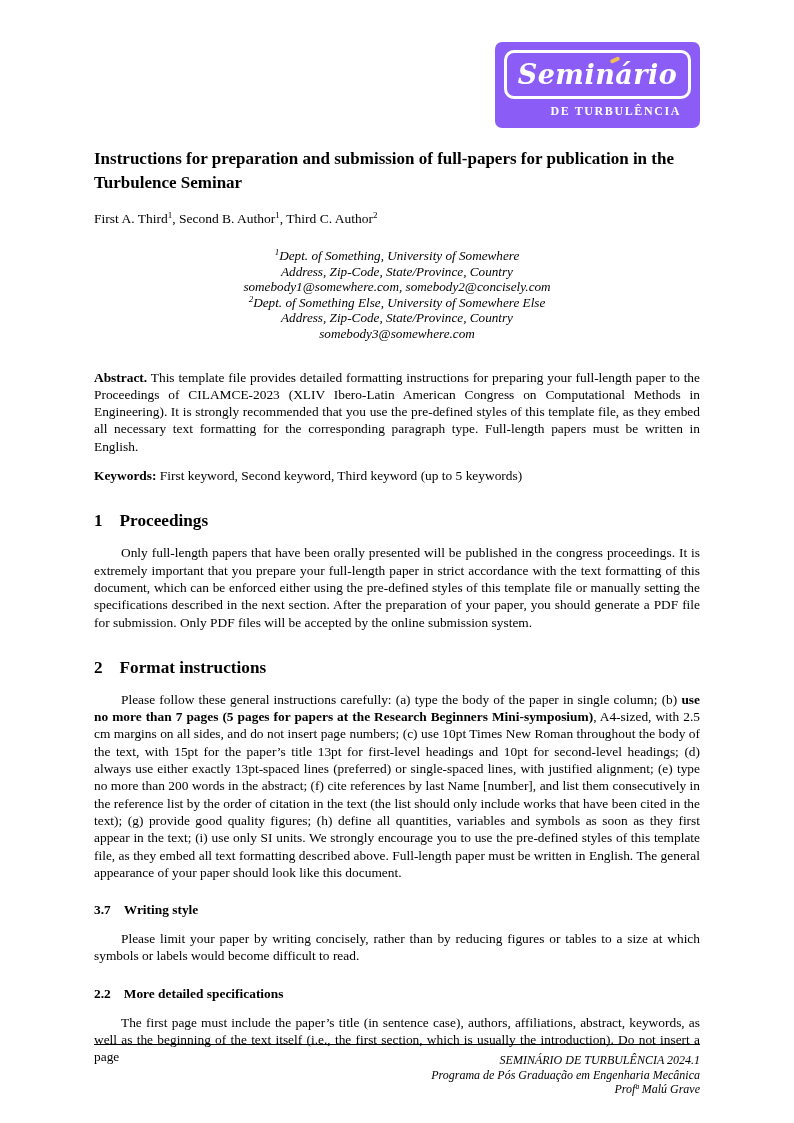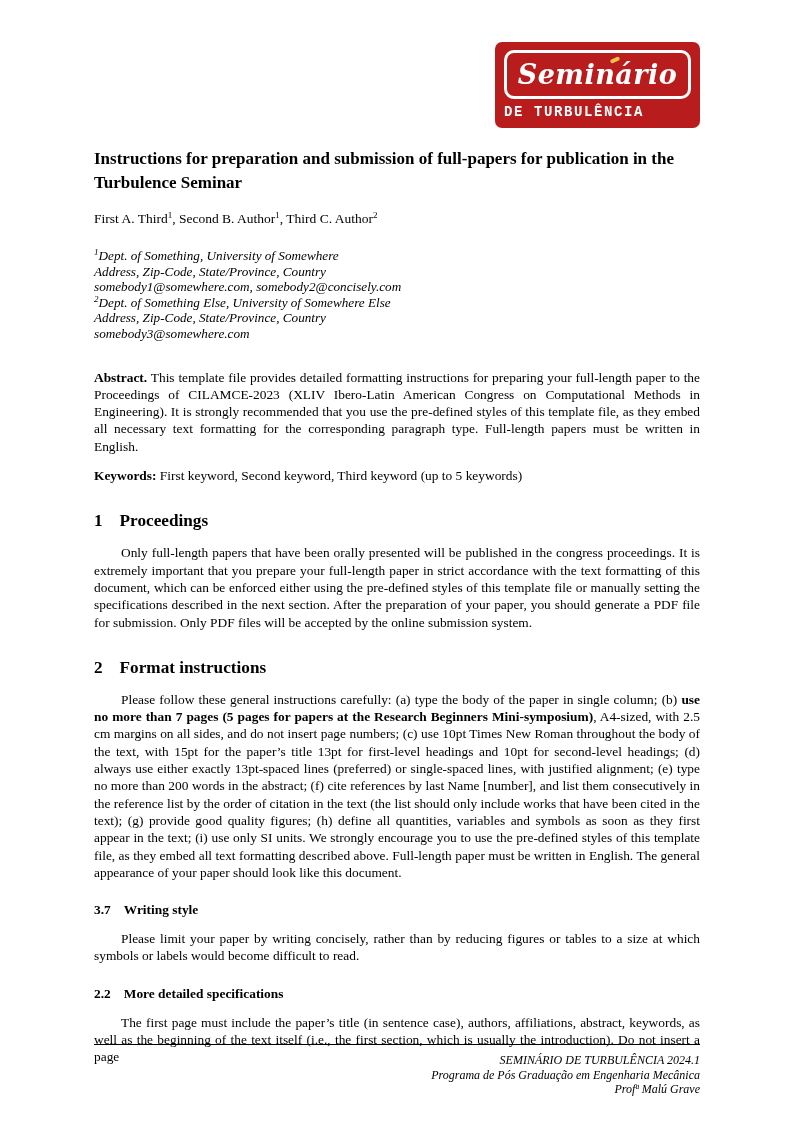--- a/index.html
+++ b/index.html
@@ -20,21 +20,21 @@
     top: 0;
   }
 
   
   .logo {
     position: absolute;
     top: 42px;
     right: 94px;
     width: 205px;
     height: 86px;
-    background: #b91c1c;
+    background: #8b5cf6;
     border-radius: 7px;
     box-sizing: border-box;
     padding: 8px 9px 0 9px;
   }
   .logo-inner {
     position: relative;
     border: 3px solid #ffffff;
     border-radius: 10px;
     height: 49px;
     box-sizing: border-box;
@@ -55,24 +55,25 @@
     position: absolute;
     top: 5px;
     left: 103px;
     width: 10px;
     height: 4px;
     background: #f2c14e;
     border-radius: 2px;
     transform: rotate(-25deg);
   }
   .logo-sub {
-    font-family: Liberation Mono, monospace;
-    font-size: 14px;
+    font-family: Liberation Serif, serif;
+    font-size: 12px;
     letter-spacing: 1.6px;
     color: #ffffff;
+    text-align: right;
     padding: 5px 10px 0 0;
     font-weight: bold;
   }
 
   
   .doc-title {
     margin: 147px 0 0 0;
     font-size: 17px;
     font-weight: bold;
     line-height: 24px;
@@ -83,20 +84,21 @@
     font-size: 13.5px;
     line-height: 17px;
   }
   sup { font-size: 9px; line-height: 0; }
   .affiliations { margin: 21px 0 0 0; }
   .affil-line {
     margin: 0;
     font-style: italic;
     font-size: 13.2px;
     line-height: 15.6px;
+    text-align: center;
   }
   .justify { text-align: justify; }
   .abstract {
     margin: 27px 0 0 0;
     font-size: 13.4px;
     line-height: 17.3px;
   }
   .keywords {
     margin: 12px 0 0 0;
     font-size: 13.4px;

